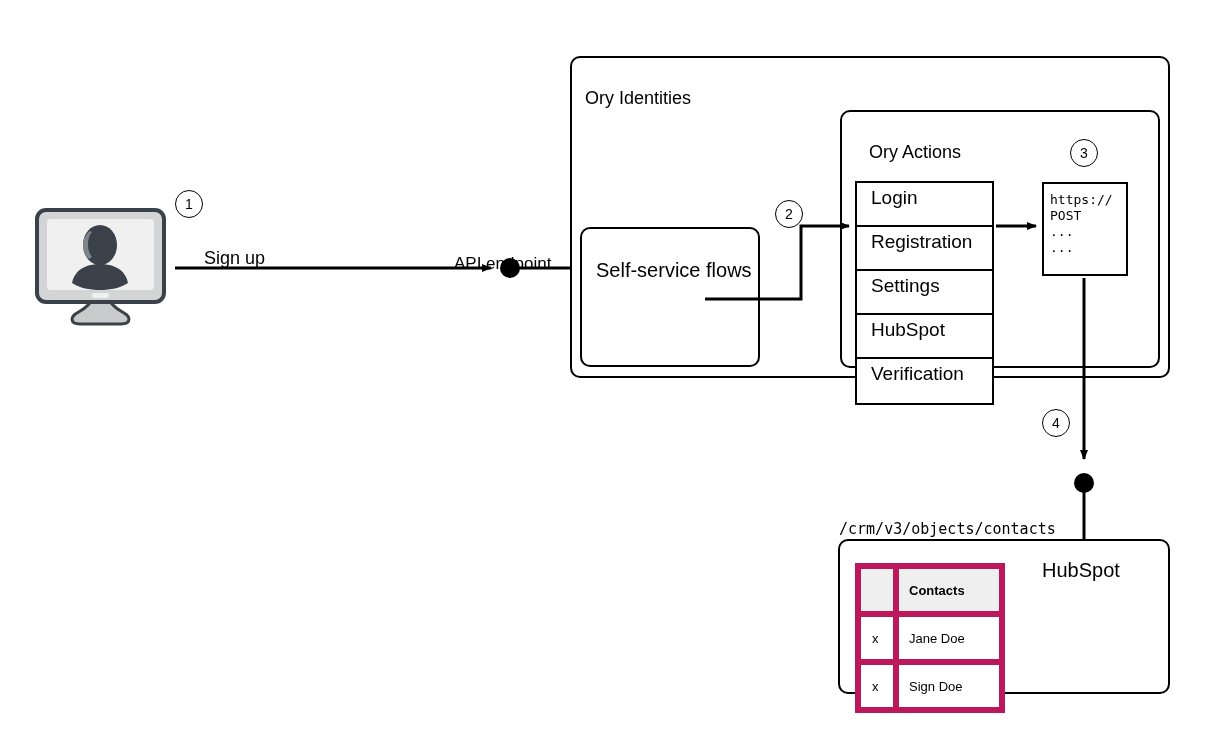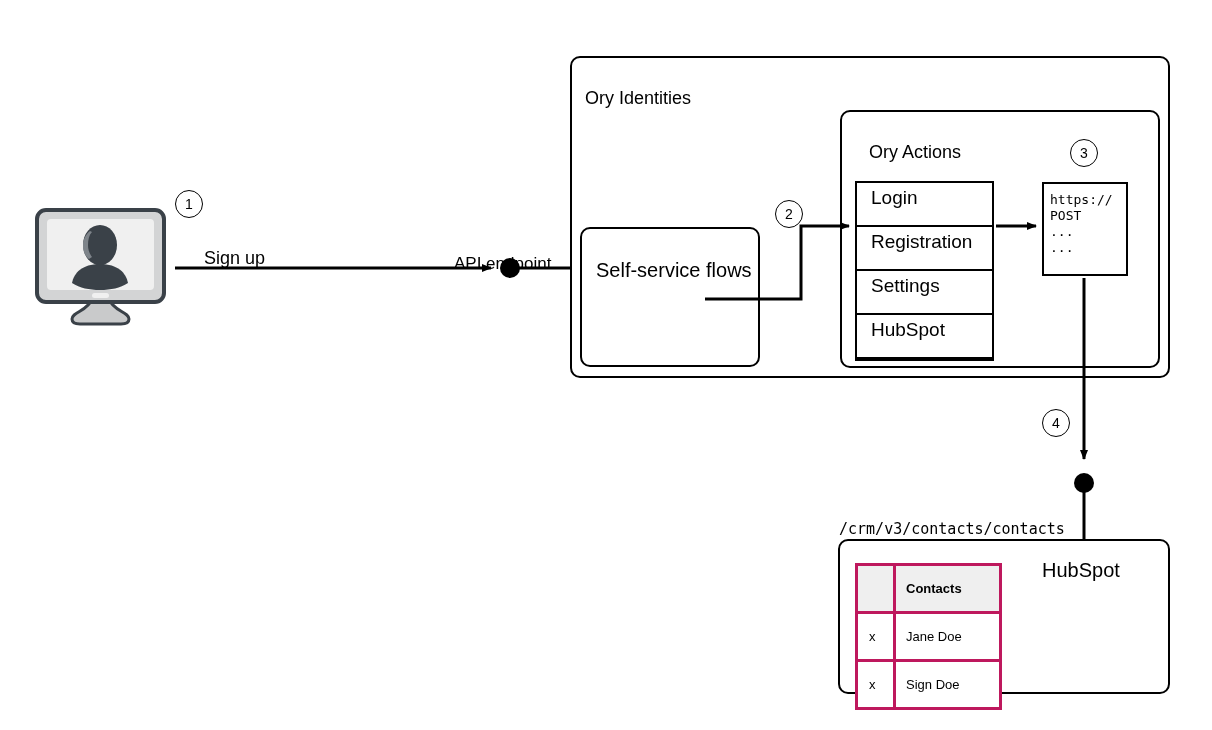--- a/index.html
+++ b/index.html
@@ -142,21 +142,21 @@
 
   
   #contacts-table {
     position: absolute;
     left: 855px;
     top: 563px;
     border-collapse: collapse;
     background: #ffffff;
   }
   #contacts-table td, #contacts-table th {
-    border: 3px solid #be185d;
+    border: 6px solid #be185d;
     font-size: 13px;
     color: #000000;
     text-align: left;
     font-weight: normal;
     padding: 0 0 0 10px;
     height: 48px;
     box-sizing: border-box;
   }
   #contacts-table .col-mark { width: 38px; padding-left: 11px; }
   #contacts-table .col-name { width: 106px; }
@@ -209,36 +209,37 @@
     <path d="M56 24 C51 28 49 33 49 39 C49 44 51 49 55 52 L58 50 C55 46 54 42 54 38 C54 33 55 28 58 25 Z" fill="#8b9096" opacity="0.85"></path>
   </svg>
 
   <div class="step-circle" id="step-1">1</div>
   <div class="step-circle" id="step-2">2</div>
   <div class="step-circle" id="step-3">3</div>
   <div class="step-circle" id="step-4">4</div>
 
   <div class="txt" id="label-signup">Sign up</div>
   <div class="txt" id="label-api-endpoint">API endpoint</div>
-  <div class="txt" id="label-crm-path">/crm/v3/contacts/contacts</div>
+  <div class="txt" id="label-crm-path">/crm/v3/objects/contacts</div>
 
   <div class="container-box" id="ory-identities-box"></div>
   <div class="txt container-title" id="ory-identities-title">Ory Identities</div>
 
   <div class="container-box" id="selfservice-box"></div>
   <div class="txt container-title" id="selfservice-title">Self-service flows</div>
 
   <div class="container-box" id="ory-actions-box"></div>
   <div class="txt container-title" id="ory-actions-title">Ory Actions</div>
 
   <div id="actions-list">
     <div class="action-row">Login</div>
     <div class="action-row">Registration</div>
     <div class="action-row">Settings</div>
     <div class="action-row">HubSpot</div>
+    <div class="action-row last">Verification</div>
   </div>
 
   <div id="webhook-card">
     <div class="code-line">https://</div>
     <div class="code-line">POST</div>
     <div class="code-line">...</div>
     <div class="code-line">...</div>
   </div>
 
   <div class="container-box" id="hubspot-box"></div>

